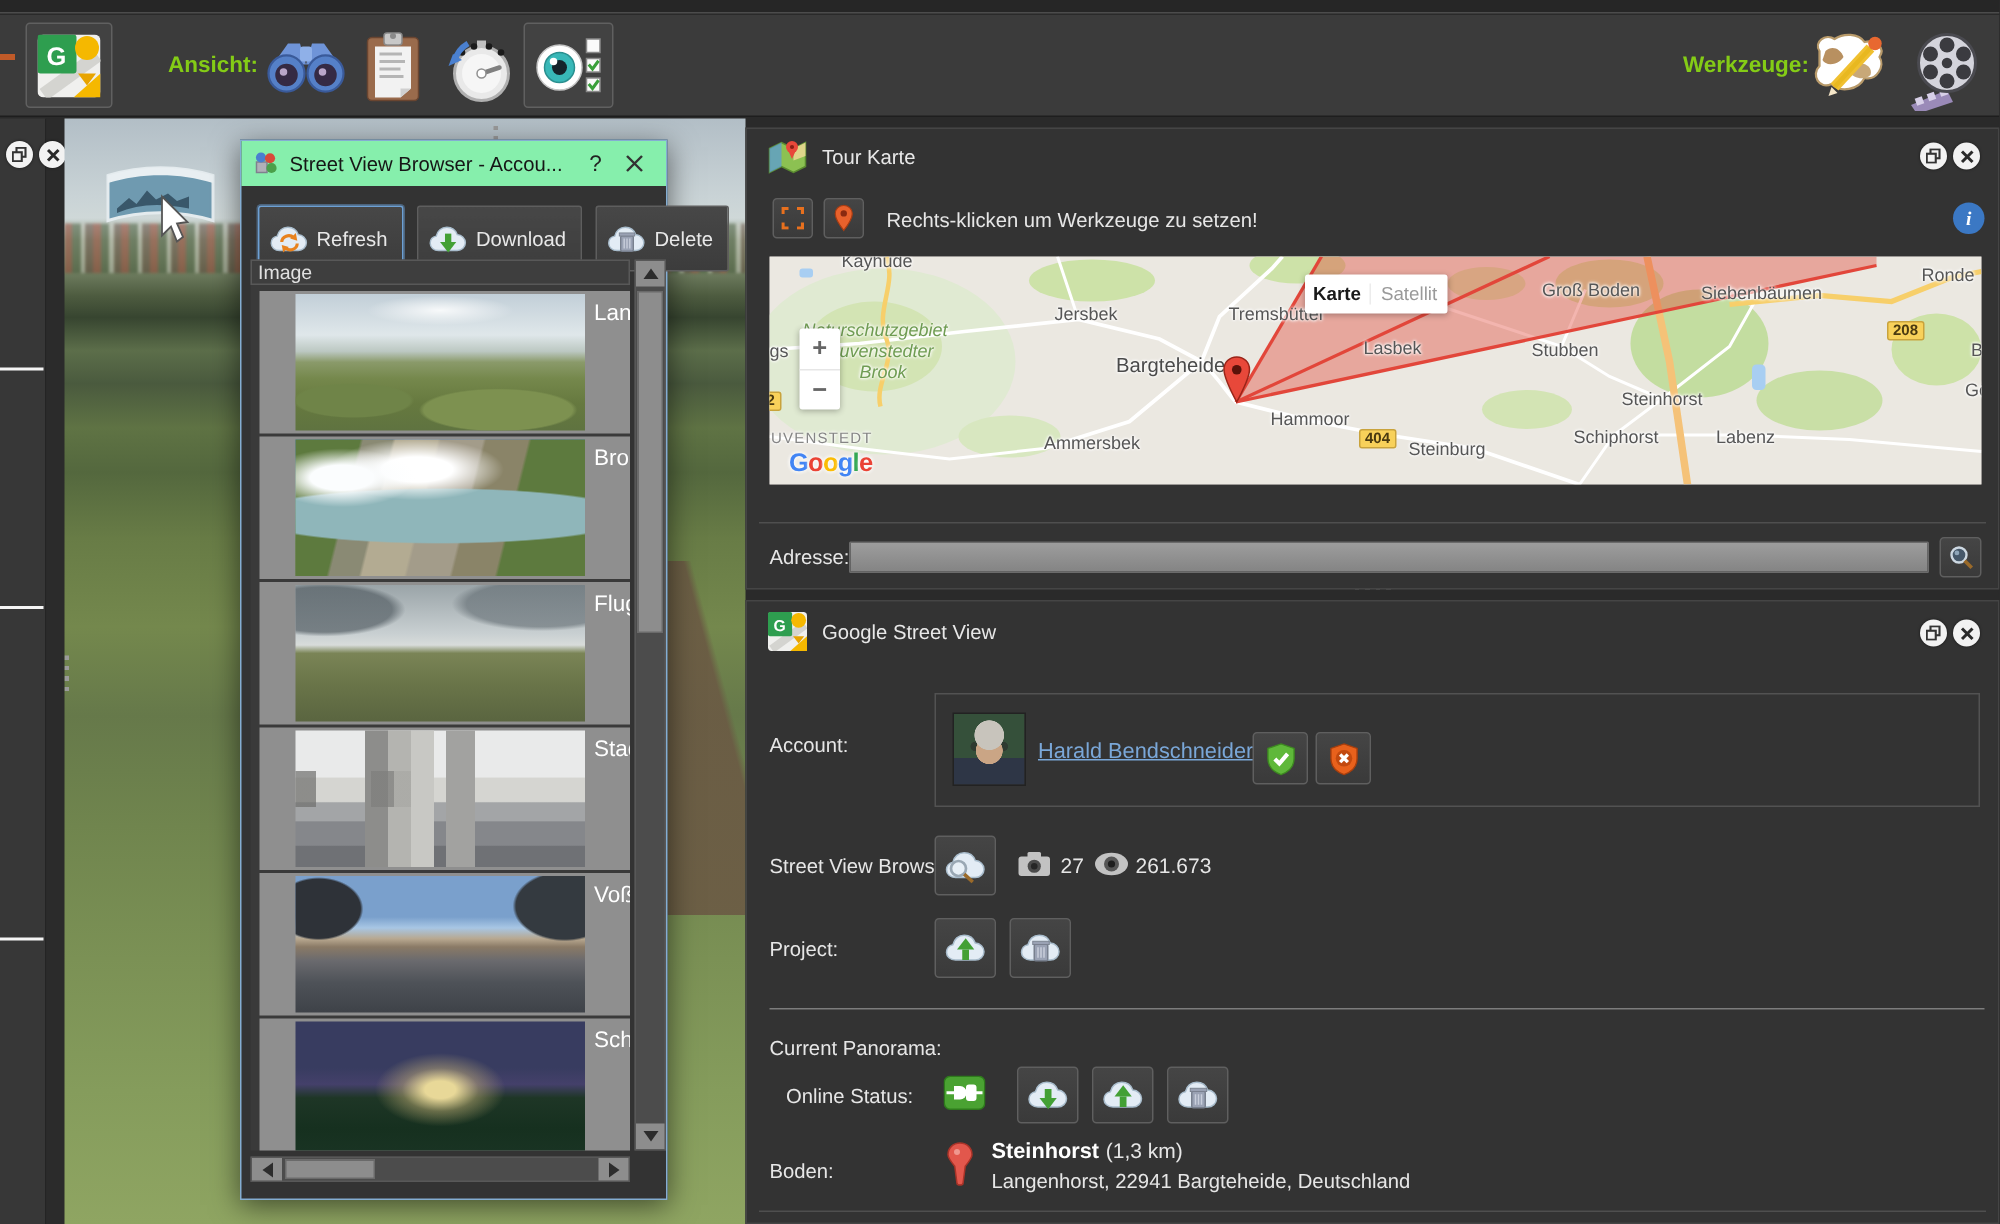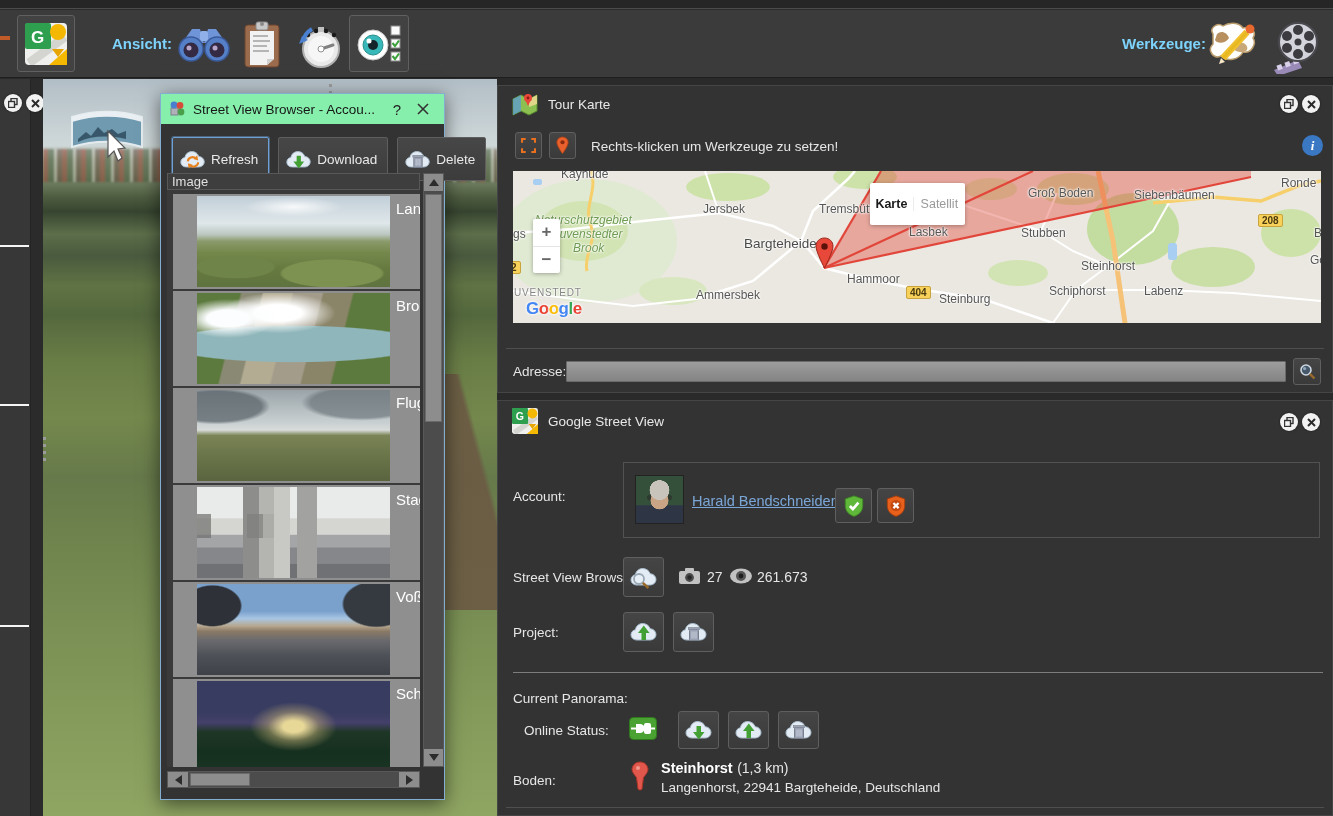--- a/index.html
+++ b/index.html
@@ -4,21 +4,21 @@
 <style>
   * { box-sizing: border-box; margin: 0; padding: 0; }
   html,body { width:1333px; height:816px; }
   body { font-family:"Liberation Sans", sans-serif; background:#2a2a2a; position:relative; overflow:hidden; }
   .abs { position:absolute; }
 
   
   .topstrip { left:0; top:0; width:1333px; height:9px; background:#262626; border-bottom:1px solid #4c4c4c; }
   .toolbar { left:0; top:10px; width:1333px; height:68px; background:#3b3b3b; border-bottom:1px solid #1e1e1e; }
   .cut-dash { left:0; top:36px; width:10px; height:4px; background:#c05a28; }
-  .tb-label { font-size:15px; font-weight:bold; color:#7dd3fc; }
+  .tb-label { font-size:15px; font-weight:bold; color:#84cc16; }
   .tb-btn { background:#424242; border:1px solid #606060; border-radius:3px; display:flex; align-items:center; justify-content:center; }
 
   
   .dock { left:0; top:79px; width:31px; height:737px; background:#373737; border-right:1px solid #242424; }
   .dock-line { left:0; width:29px; height:2px; background:#f5f5f5; }
   .gap-col { left:31px; top:79px; width:12px; height:737px; background:#2b2b2b; }
 
   .circle-icon { width:18px; height:18px; border-radius:50%; background:#f2f2f2; display:flex; align-items:center; justify-content:center; box-shadow:0 0 2px rgba(0,0,0,.6); }
 
   
@@ -92,21 +92,21 @@
   .dark-btn { background:linear-gradient(#454545,#3a3a3a); border:1px solid #5f5f5f; border-radius:3px; display:flex; align-items:center; justify-content:center; }
   .lbl { color:#e6e6e6; font-size:13.5px; }
 
   
   .map { left:15px; top:85px; width:808px; height:152px; background:#ebe8e1; overflow:hidden; position:absolute; }
   .mlbl { position:absolute; font-size:12px; color:#565656; white-space:nowrap; text-shadow:0 0 2px #fff,0 0 2px #fff,0 0 3px #fff; }
   .mlbl.big { font-size:13.5px; color:#4a4a4a; }
   .mlbl.green { color:#6f9c52; font-style:italic; }
   .mlbl.tiny { font-size:10px; color:#858585; letter-spacing:.8px; }
   .rbadge { position:absolute; background:#f8d15a; border:1px solid #c9a33c; border-radius:2px; font-size:10px; font-weight:bold; color:#4a3a10; padding:0 3px; line-height:11px; }
-  .gmap-card { position:absolute; left:357px; top:12px; width:95px; height:42px; background:#fff; border-radius:2px; box-shadow:0 1px 4px rgba(0,0,0,.3); display:flex; align-items:center; font-size:12.5px; }
+  .gmap-card { position:absolute; left:357px; top:12px; width:95px; height:26px; background:#fff; border-radius:2px; box-shadow:0 1px 4px rgba(0,0,0,.3); display:flex; align-items:center; font-size:12.5px; }
   .gmap-card .k { flex:1; text-align:center; color:#1a1a1a; font-weight:bold; border-right:1px solid #ececec; }
   .gmap-card .s { flex:1.2; text-align:center; color:#9a9a9a; }
   .gzoom { position:absolute; left:20px; top:48px; width:27px; height:54px; background:#fff; border-radius:2px; box-shadow:0 1px 4px rgba(0,0,0,.3); display:flex; flex-direction:column; }
   .gzoom div { flex:1; display:flex; align-items:center; justify-content:center; color:#666; font-size:17px; font-weight:bold; }
   .gzoom .zi { border-bottom:1px solid #e6e6e6; }
   .glogo { position:absolute; left:13px; top:128px; font-size:17px; font-weight:bold; letter-spacing:-.5px; text-shadow:0 0 3px #fff,0 0 3px #fff; }
   .attrib { position:absolute; left:98px; top:135px; width:710px; height:17px; background:rgba(247,247,247,.82); display:flex; align-items:center; font-size:10.5px; color:#3c3c3c; padding:0 8px; gap:14px; }
   .attrib .grow { flex:1; }
   .scalebar { display:inline-block; width:56px; height:7px; border-left:2px solid #555; border-right:2px solid #555; border-bottom:2px solid #555; margin-left:5px; vertical-align:baseline; }
 

